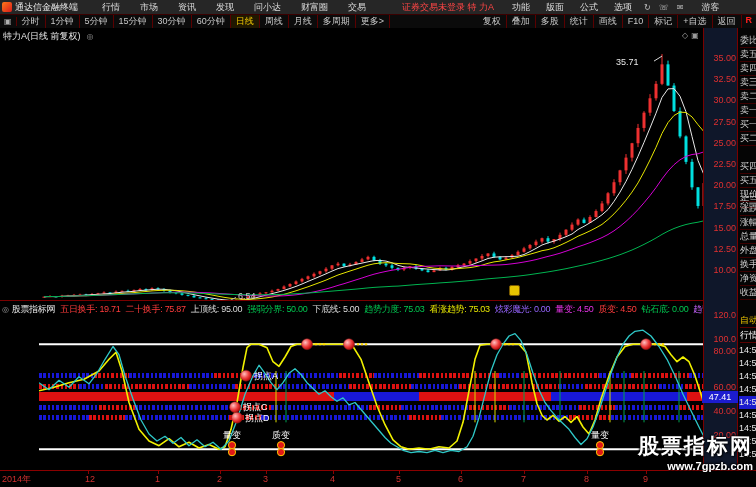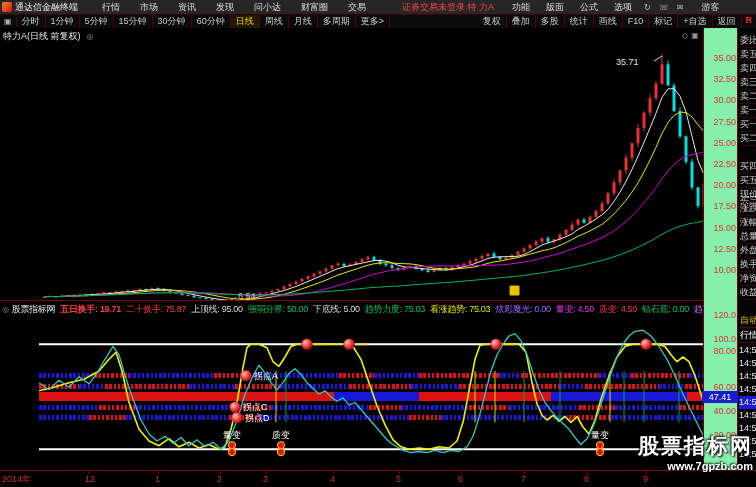--- a/index.html
+++ b/index.html
@@ -30,21 +30,21 @@
   #chart-header .ma{margin-right:8px;}
   #chart-icons{left:682px;top:31px;width:22px;height:11px;color:#9a9a9a;font-size:8px;display:flex;gap:3px;}
   #main-chart{left:0;top:44px;width:703px;height:256px;padding-left:40px;}
   #sep-main{left:0;top:300px;width:737px;height:1px;background:#7a0000;}
   #indicator-header{left:0;top:302px;width:703px;height:15px;font-size:9px;letter-spacing:-0.3px;
     display:flex;align-items:center;white-space:nowrap;overflow:hidden;color:#dcdcdc;}
   #indicator-header .dot{color:#9a9a9a;font-size:8px;margin:0 3px 0 2px;}
   #indicator-header .src{color:#e8e8e8;margin-right:5px;}
   #indicator-header .fld{margin-right:5px;}
   #sub-chart{left:0;top:318px;width:703px;height:152px;margin-left:39px;}
-  #price-axis{left:703px;top:28px;width:34px;height:442px;border-left:1px solid #7a0000;background:#86efac;}
+  #price-axis{left:703px;top:28px;width:34px;height:442px;border-left:1px solid #7a0000;background:#0f172a;}
   .pylab{position:absolute;right:2px;color:#e03030;font-size:9px;line-height:9px;}
   #cur-badge{left:702px;top:391px;width:36px;height:12px;background:#1c1ccf;color:#fff;
     font-size:9px;line-height:12px;text-align:center;z-index:5;}
   #quote-col{left:737px;top:28px;width:19px;height:442px;border-left:1px solid #7a0000;background:#050505;
     font-size:9px;color:#cfcfcf;overflow:hidden;}
   .qrow{position:absolute;left:2px;width:17px;height:14px;line-height:14px;white-space:nowrap;
     border-bottom:1px solid #3c0000;}
   .trow{position:absolute;left:1px;width:18px;height:13px;line-height:13px;white-space:nowrap;color:#e8e8e8;}
   .trow.hl{background:#1c1ccf;}
   .auto{color:#f0c800;}
@@ -374,21 +374,21 @@
       <text x="198" y="255.45280000000002" fill="#c8c8c8" font-size="9">6.54</text>
     </svg>
   </div>
 <div id="event-badge" class="abs"></div>
 <div id="sep-main" class="abs"></div>
 
 <div id="indicator-header" class="abs">
   <span class="dot">◎</span>
   <span class="src">股票指标网</span>
   <span id="ind-fields" style="display:flex">
-      <span class="fld" style="color: rgb(255, 60, 60); font-weight: bold;">五日换手: 19.71</span>
+      <span class="fld" style="color: rgb(255, 60, 60);">五日换手: 19.71</span>
       <span class="fld" style="color: rgb(255, 60, 60);">二十换手: 75.87</span>
       <span class="fld" style="color: rgb(220, 220, 220);">上顶线: 95.00</span>
       <span class="fld" style="color: rgb(0, 200, 80);">强弱分界: 50.00</span>
       <span class="fld" style="color: rgb(220, 220, 220);">下底线: 5.00</span>
       <span class="fld" style="color: rgb(0, 200, 80);">趋势力度: 75.03</span>
       <span class="fld" style="color: rgb(230, 230, 0);">看涨趋势: 75.03</span>
       <span class="fld" style="color: rgb(150, 100, 255);">炫彩魔光: 0.00</span>
       <span class="fld" style="color: rgb(230, 50, 230);">量变: 4.50</span>
       <span class="fld" style="color: rgb(255, 60, 60);">质变: 4.50</span>
       <span class="fld" style="color: rgb(0, 200, 80);">钻石底: 0.00</span>

